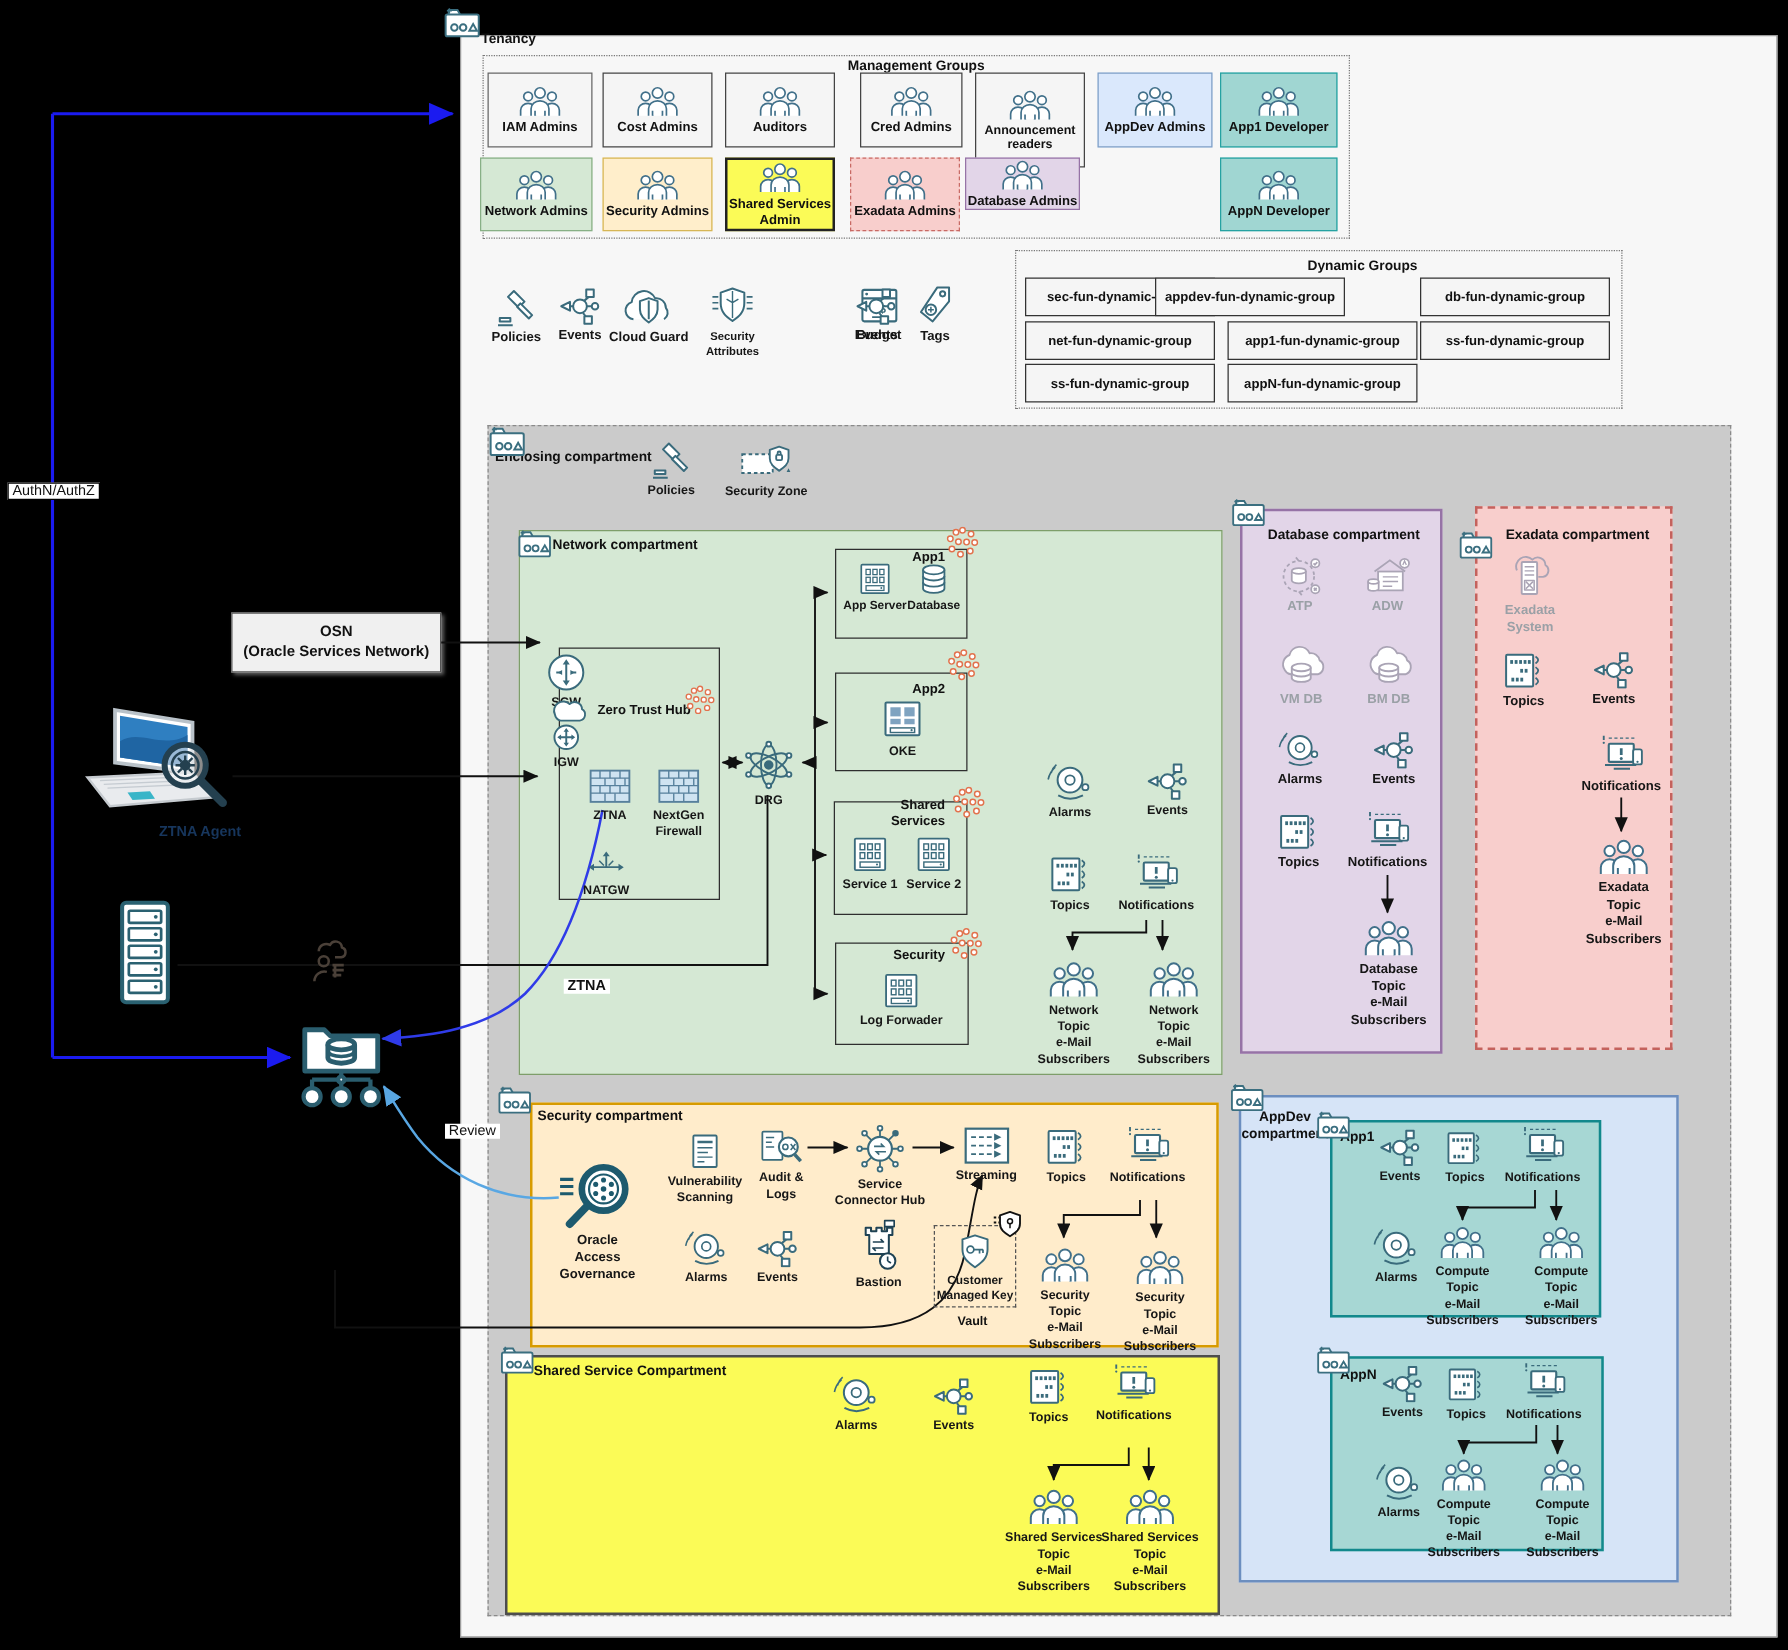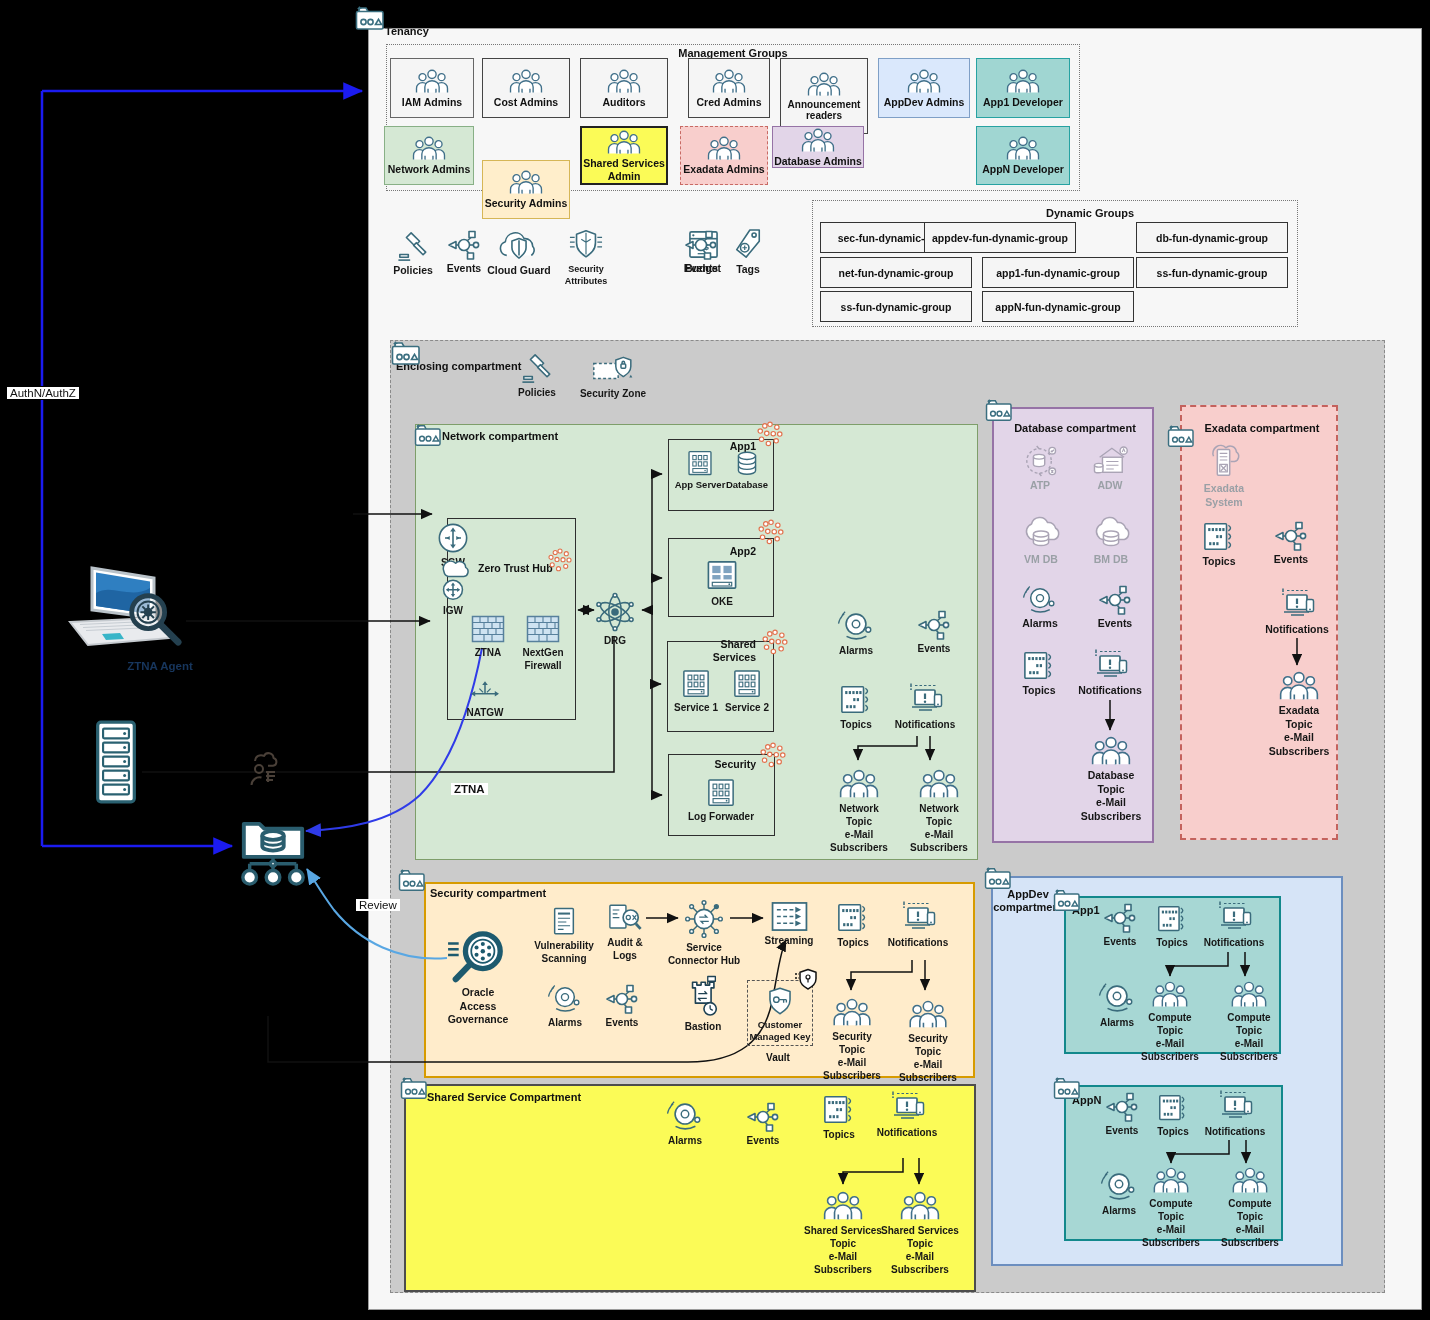--- a/index.html
+++ b/index.html
@@ -17,21 +17,21 @@
   .gray .lb{color:#9aa0a6;}
   .ic{color:#3a6b7c;}
   .icg{color:#aaa4b5;}
   .icp{color:#41708a;}
   .gbox{position:absolute;box-sizing:border-box;background:#f5f5f5;border:1px solid #666;
     display:flex;flex-direction:column;align-items:center;justify-content:center;gap:1px;
     font-size:10.5px;font-weight:bold;text-align:center;line-height:1.15;z-index:8;}
   .g-blue{background:#dae8fc;border:1px solid #7f9fc6;}
   .g-teal{background:#a0d6d2;border:1.5px solid #26a2a2;}
   .g-green{background:#d5e8d4;border:1px solid #88b086;}
-  .g-tan{background:#ffeecb;border:1px solid #d6b656;margin-top:34px;}
+  .g-tan{background:#ffeecb;border:1px solid #d6b656;}
   .g-yellow{background:#fbfb57;border:2px solid #222;}
   .g-pink{background:#f8cecc;border:1.5px dashed #c86a64;}
   .g-purple{background:#e2d5e8;border:1px solid #9673a6;}
   .dbox{position:absolute;width:150px;height:29px;background:#f5f5f5;border:1.5px solid #333;
     display:flex;align-items:center;justify-content:center;font-size:10.5px;font-weight:bold;z-index:8;}
   .inbox{position:absolute;border:1.3px solid #2e2e2e;box-sizing:border-box;z-index:4;background:transparent;}
   .bt{position:absolute;font-size:10.5px;font-weight:bold;text-align:right;white-space:pre-line;line-height:1.2;z-index:9;}
   .wlab{position:absolute;background:#fff;padding:0 3px;font-size:11.5px;z-index:12;white-space:nowrap;}
   .cfold{position:absolute;z-index:11;}
   #overlay{position:absolute;left:0;top:0;z-index:5;pointer-events:none;}
@@ -1118,20 +1118,24 @@
       <svg class="icp" width="40" height="29">
         <use href="#i-people"></use>
       </svg>
       <div class="lb">Compute
 Topic
 e-Mail
 Subscribers</div>
     </div>
 
 <div class="wlab" style="left:6px;top:386px;border:1px solid #000;">AuthN/AuthZ</div>
+<div class="comp" style="left:185px;top:490px;width:168px;height:48px;background:#f0f0f0;border:1.5px solid #555;box-shadow:2px 2px 3px rgba(120,120,120,0.8);display:flex;align-items:center;justify-content:center;">
+  <div style="font-size:12px;font-weight:bold;text-align:center;white-space:pre-line;line-height:1.3;">OSN
+(Oracle Services Network)</div>
+</div>
 <svg class="abs" style="left:62px;top:566px;z-index:10;" width="120" height="88">
       <use href="#i-laptop"></use>
     </svg>
 <svg class="abs" style="left:122px;top:588px;z-index:11;" width="62" height="60">
       <use href="#i-magbug"></use>
     </svg>
 <div class="ct ctc" style="left:160px;top:660px;color:#17365d;font-size:11.5px;">ZTNA Agent</div>
 <svg class="abs" style="left:92px;top:720px;z-index:10;" width="48" height="84">
       <use href="#i-rack"></use>
     </svg>

